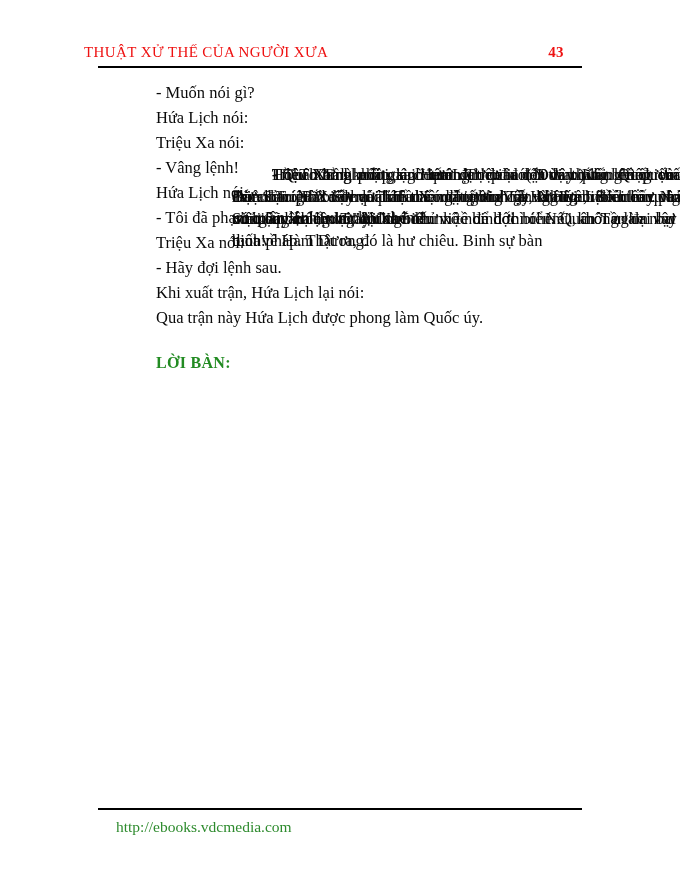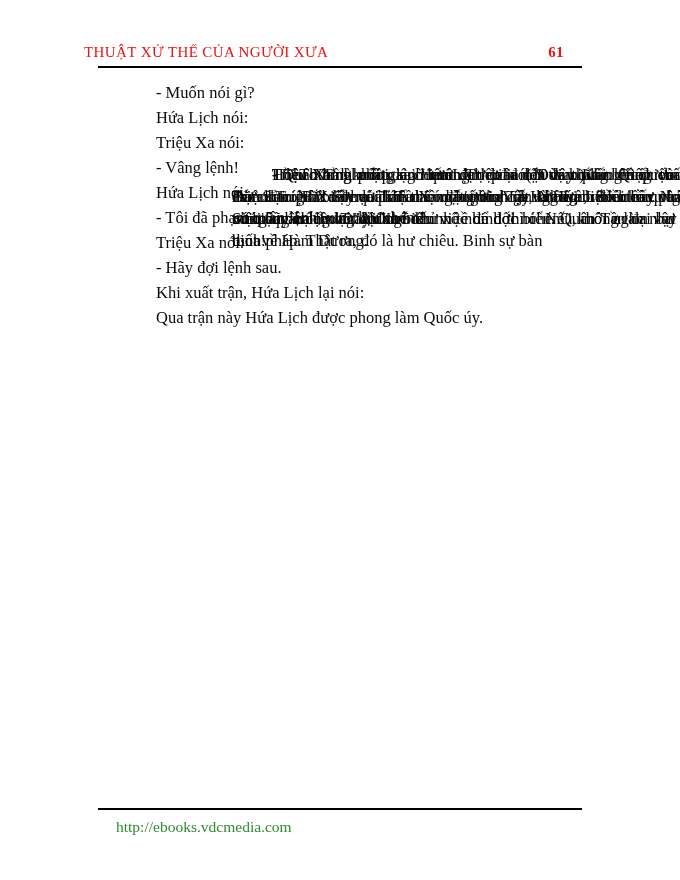--- a/index.html
+++ b/index.html
@@ -52,40 +52,41 @@
   }
   .footer a{color:inherit;text-decoration:none;cursor:pointer;}
 </style>
 </head>
 <body>
 
 <div class="page">
 
   <div class="header">
     <span class="header-title">THUẬT XỬ THẾ CỦA NGƯỜI XƯA</span>
-    <span class="header-page-number">61</span>
+    <span class="header-page-number">43</span>
   </div>
 
   <div class="rule header-rule"></div>
 
   <div class="body" id="content">
       <p class="dialogue">- Muốn nói gì?</p>
       <p class="dialogue">Hứa Lịch nói:</p>
       <p class="body">- Quân Tần không ngờ quân Triệu ta đến đây. Khi biết được ắt nó đem đại quân đến với khí thế ngất trời. Vậy, Nguyên Soái cần phải tập trung quân lực lại, đội ngũ chỉnh tề để đợi nó. Nếu không làm vậy ắt sẽ thua!</p>
       <p class="dialogue">Triệu Xa nói:</p>
       <p class="dialogue">- Vâng lệnh!</p>
       <p class="dialogue">Hứa Lịch nói:</p>
       <p class="dialogue">- Tôi đã phạm quân lệnh, xin chịu chém!</p>
       <p class="dialogue">Triệu Xa nói:</p>
       <p class="dialogue">- Hãy đợi lệnh sau.</p>
       <p class="dialogue">Khi xuất trận, Hứa Lịch lại nói:</p>
       <p class="body">- Theo binh pháp ai chiếm được địa lợi thì thắng. Quốc thế ở Ú Dự chỉ có Bắc Sơn là đỉnh cao mà tướng Tần không biết chiếm. Nguyên Soái hãy chiếm ngay đi.</p>
       <p class="body">Triệu Xa nghe lời, sai Hứa Lịch đem một vạn quân lên chiếm đỉnh Bắc Sơn. Nhờ vậy quân Tần có động tĩnh gì Hứa Lịch đều thấy và dùng cờ hiệu báo cho Triệu Xa biết.</p>
       <p class="body">Hồ Thương nổi giận đem đại quân (10 vạn) tấn công vào trại Triệu. Triệu Xa đem quân thiện chiến ra cự, và Hứa Lịch cho quân trên núi tràn xuống với khí thế như xô non dốc biển. Quân Tần đại bại chạy tuốt về Hàm Dương.</p>
       <p class="dialogue">Qua trận này Hứa Lịch được phong làm Quốc úy.</p>
+      <h2 class="heading">LỜI BÀN:</h2>
       <p class="body">Triệu Xa là một danh tướng thời đó. Đời binh nghiệp của ông chưa bao giờ biết bại. Triệu Xa dụng binh rất nghiêm, nhiều mưu trí. Cái việc ông hạ lệnh: "Ai bàn đến việc binh thì chém", mới nghe như phản binh pháp. Thật ra, đó là hư chiêu. Binh sự bàn</p>
     </div>
 
   <div class="rule footer-rule"></div>
 
   <div class="footer">
     <a class="footer-link">http://ebooks.vdcmedia.com</a>
   </div>
 
 </div>

